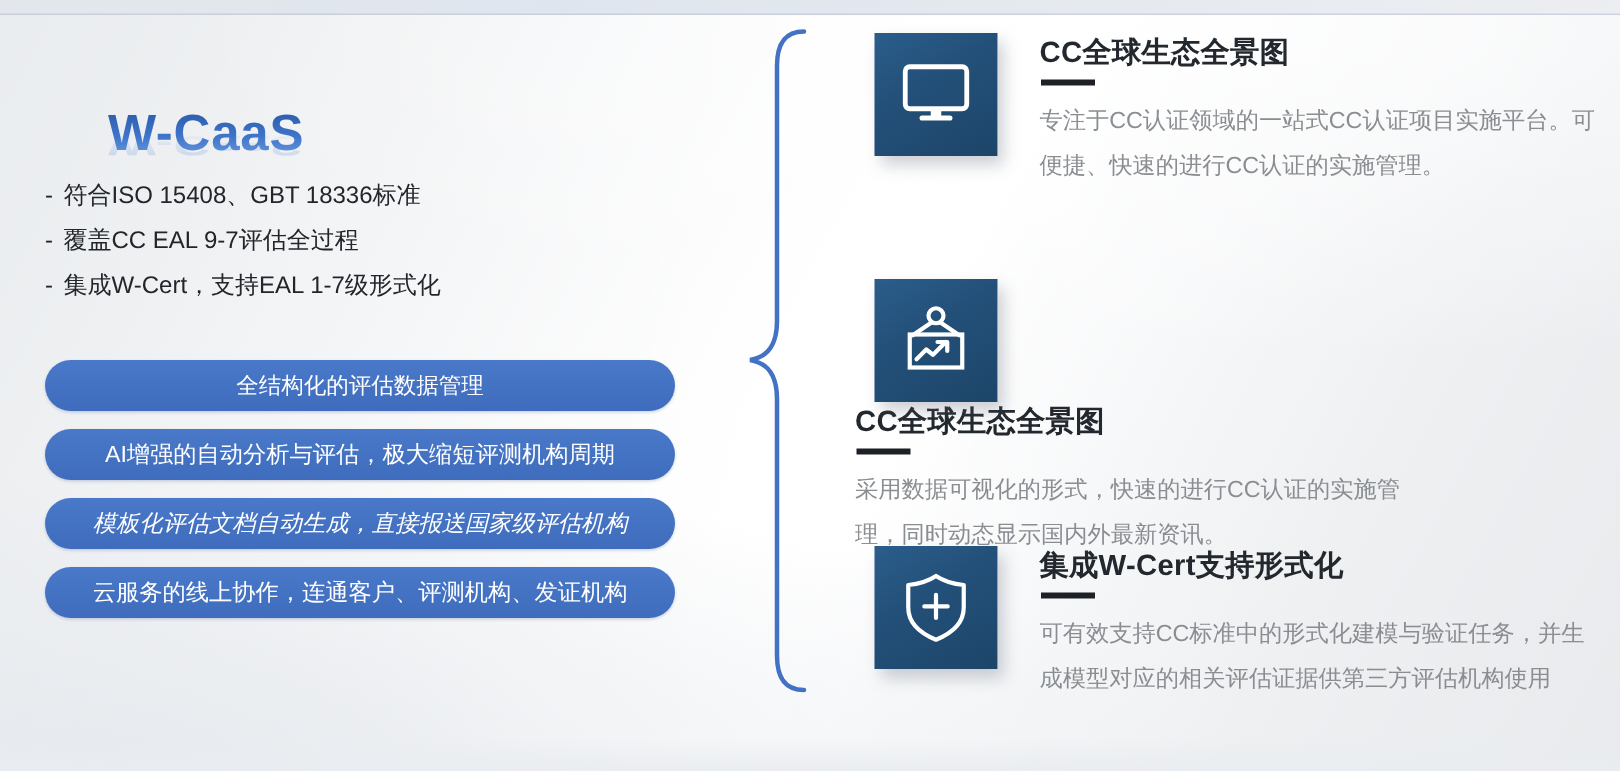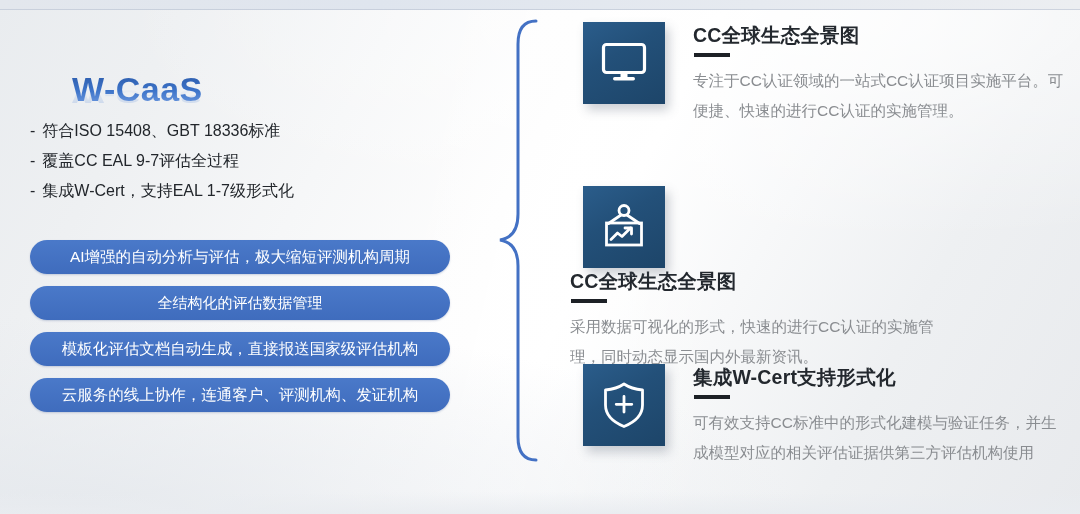--- a/index.html
+++ b/index.html
@@ -134,21 +134,21 @@
     font-size: 15.5px;
     display: flex;
     align-items: center;
     justify-content: center;
     margin-bottom: 12px;
     box-shadow: 0 1px 2px rgba(40,70,130,0.22);
     white-space: nowrap;
   }
   .pill.p1 { width: 420px; font-size: 15px; }
   .pill.p2 { width: 420px; }
-  .pill.p3 { width: 420px; }
+  .pill.p3 { width: 420px; font-style: italic; }
   .pill.p4 { width: 420px; margin-top: 11px; }
 
   
   .brace {
     position: absolute;
     left: 496px;
     top: 18px;
     width: 60px;
     height: 445px;
   }
@@ -235,22 +235,22 @@
       </div>
       <div class="bullet">
         <span class="dash">-</span><span>覆盖CC EAL 9-7评估全过程</span>
       </div>
       <div class="bullet">
         <span class="dash">-</span><span>集成W-Cert，支持EAL 1-7级形式化</span>
       </div>
     </div>
 
     <div class="pills">
+      <div class="pill p1">全结构化的评估数据管理</div>
       <div class="pill p2">AI增强的自动分析与评估，极大缩短评测机构周期</div>
-      <div class="pill p1">全结构化的评估数据管理</div>
       <div class="pill p3">模板化评估文档自动生成，直接报送国家级评估机构</div>
       <div class="pill p4">云服务的线上协作，连通客户、评测机构、发证机构</div>
     </div>
   </div>
 
   <div class="brace">
     <svg width="60" height="445" viewBox="0 0 60 445" fill="none">
       <path d="M40 3 C 26 3 22 13 22 26 L 22 196 C 22 212 16 220 4 222 C 16 224 22 232 22 248 L 22 419 C 22 432 26 442 40 442" stroke="#4371c4" stroke-width="3" stroke-linecap="round" fill="none"></path>
     </svg>
   </div>

